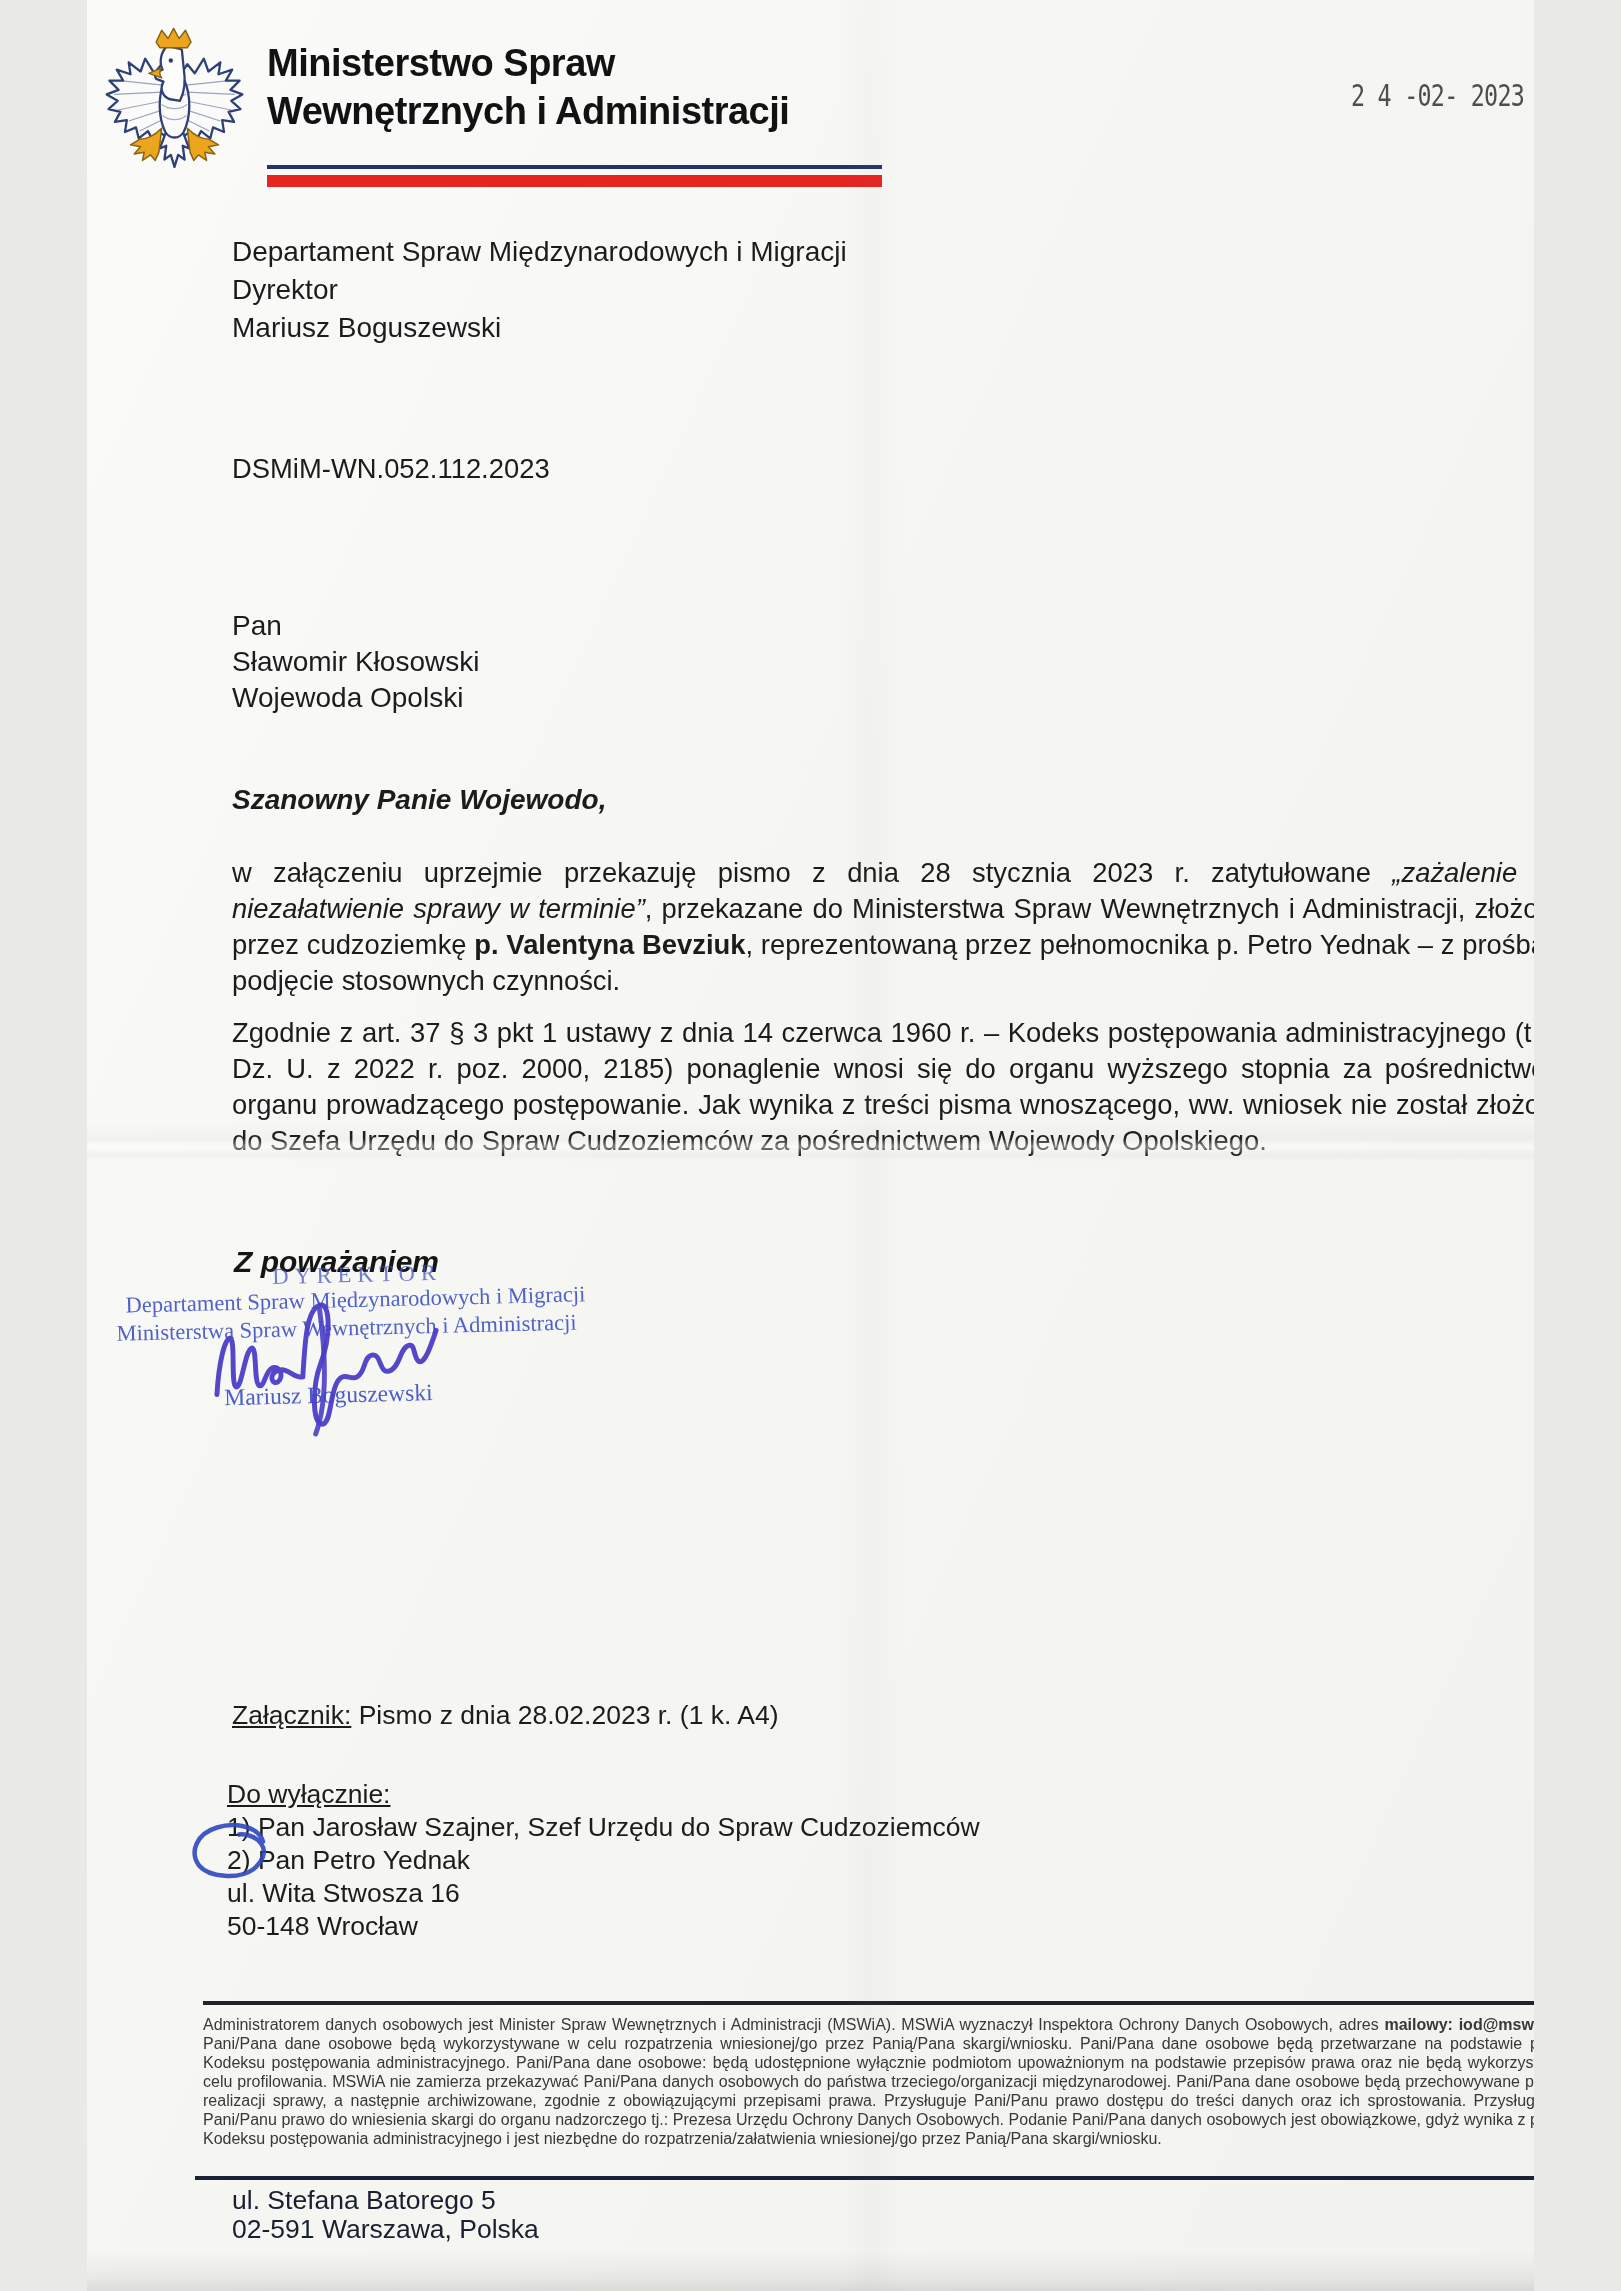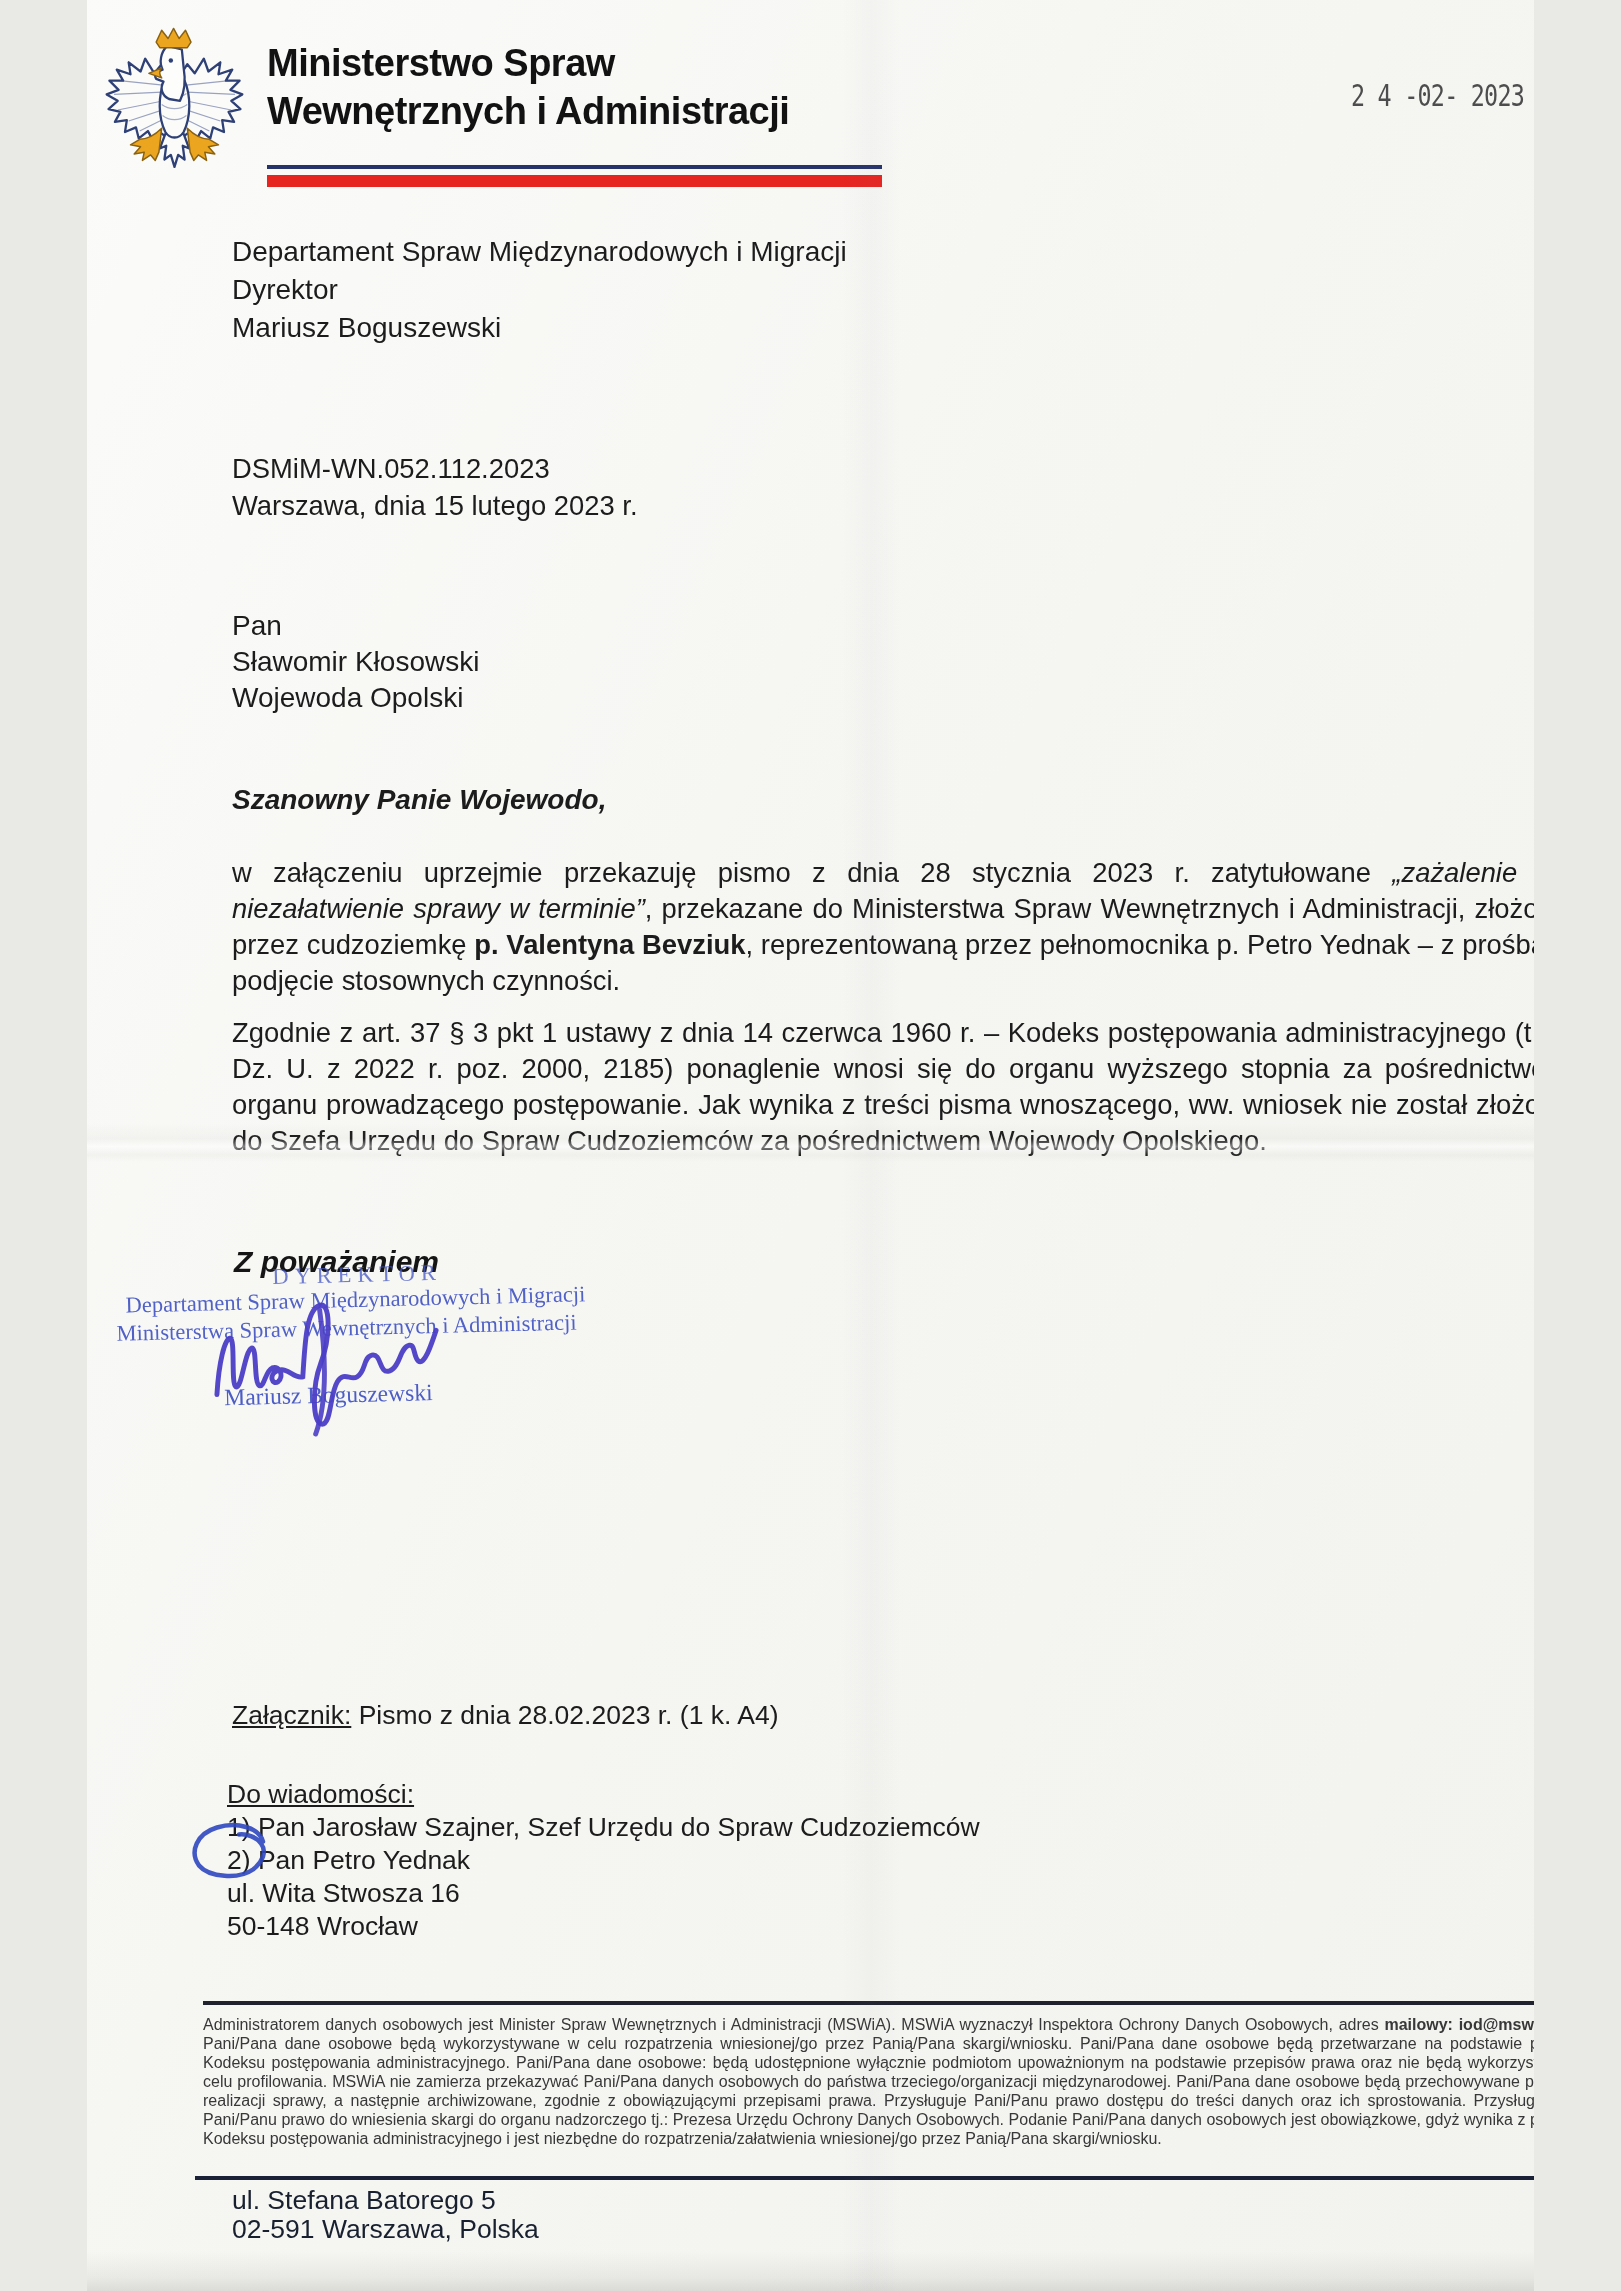--- a/index.html
+++ b/index.html
@@ -139,21 +139,20 @@
   <div class="abs stamp-dot">.</div>
 
   <div class="abs sender">
     <div>Departament Spraw Międzynarodowych i Migracji</div>
     <div>Dyrektor</div>
     <div>Mariusz Boguszewski</div>
   </div>
 
   <div class="abs reference">
     <div>DSMiM-WN.052.112.2023</div>
-    <div>Warszawa, dnia 15 lutego 2023 r.</div>
   </div>
 
   <div class="abs recipient">
     <div>Pan</div>
     <div>Sławomir Kłosowski</div>
     <div>Wojewoda Opolski</div>
   </div>
 
   <div class="abs greeting">Szanowny Panie Wojewodo,</div>
   <div class="abs para para1"><span>w załączeniu uprzejmie przekazuję pismo z dnia 28 stycznia 2023 r. zatytułowane </span><span class="seg-italic">„zażalenie na niezałatwienie sprawy w terminie”</span><span>, przekazane do Ministerstwa Spraw Wewnętrznych i Administracji, złożone przez cudzoziemkę </span><span class="seg-bold">p. Valentyna Bevziuk</span><span>, reprezentowaną przez pełnomocnika p. Petro Yednak – z prośbą o podjęcie stosownych czynności.</span></div>
@@ -171,21 +170,21 @@
     <path d="M14,112 C16,78 22,56 27,55 C33,54 28,100 33,104 C39,108 42,68 49,65 C55,63 51,100 57,103 C62,105 63,88 70,85 C78,82 82,94 76,99 C70,103 66,92 75,88 C86,83 92,97 101,94 C103,64 104,28 117,22 C130,16 129,55 119,81 C111,102 110,140 120,142 C130,143 128,112 136,99 C143,88 149,98 156,94 C165,89 162,74 171,72 C181,70 178,92 189,88 C200,84 199,64 209,62 C215,61 213,74 218,78 C224,83 231,62 236,47" fill="none" stroke="#4b3ec6" stroke-width="5" stroke-linecap="round" opacity="0.95"></path>
     <path d="M118,26 C124,70 126,120 114,152" fill="none" stroke="#4b3ec6" stroke-width="5" stroke-linecap="round" opacity="0.9"></path>
   </svg>
 
   <div class="abs attachment">
     <span class="u">Załącznik:</span>
     <span>Pismo z dnia 28.02.2023 r. (1 k. A4)</span>
   </div>
 
   <div class="abs cc">
-    <div class="u">Do wiadomości:</div>
+    <div class="u">Do wyłącznie:</div>
     <div>1) Pan Jarosław Szajner, Szef Urzędu do Spraw Cudzoziemców</div>
     <div>2) Pan Petro Yednak</div>
     <div>ul. Wita Stwosza 16</div>
     <div>50-148 Wrocław</div>
   </div>
 
   <svg class="abs pen-circle" viewBox="0 0 80 62">
     <path d="M74,22 C70,8 48,2 28,8 C8,14 0,32 10,46 C20,58 50,60 64,50 C74,42 78,32 72,24 C68,18 58,14 50,15" fill="none" stroke="#2e47c0" stroke-width="4.5" stroke-linecap="round" opacity="0.9"></path>
   </svg>
 

